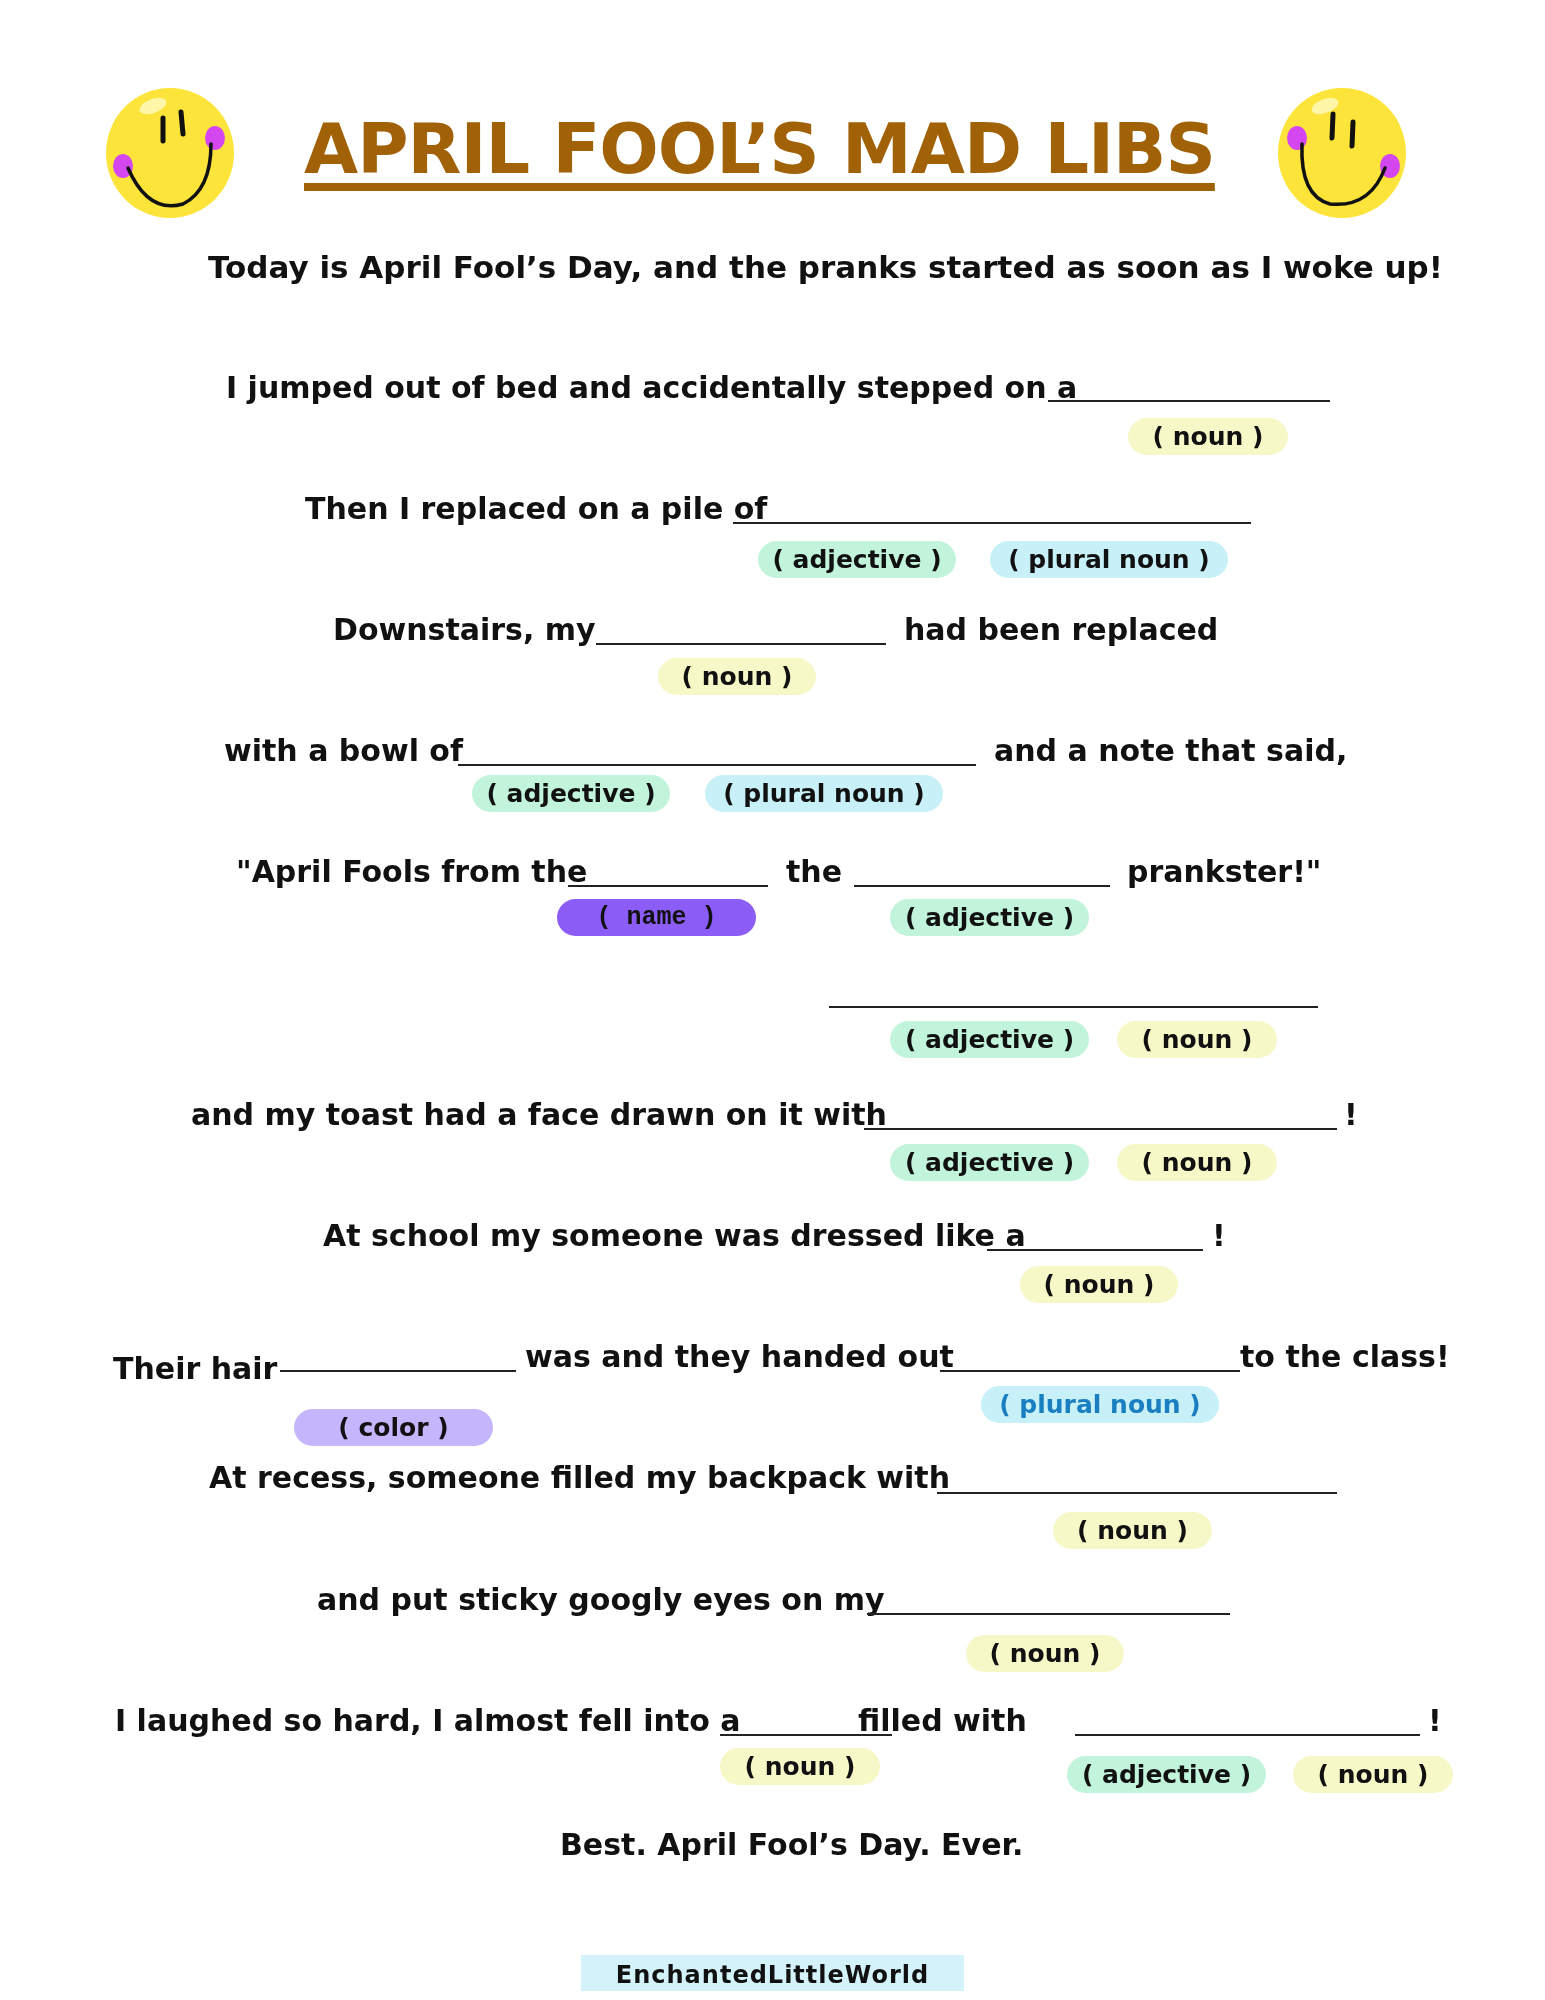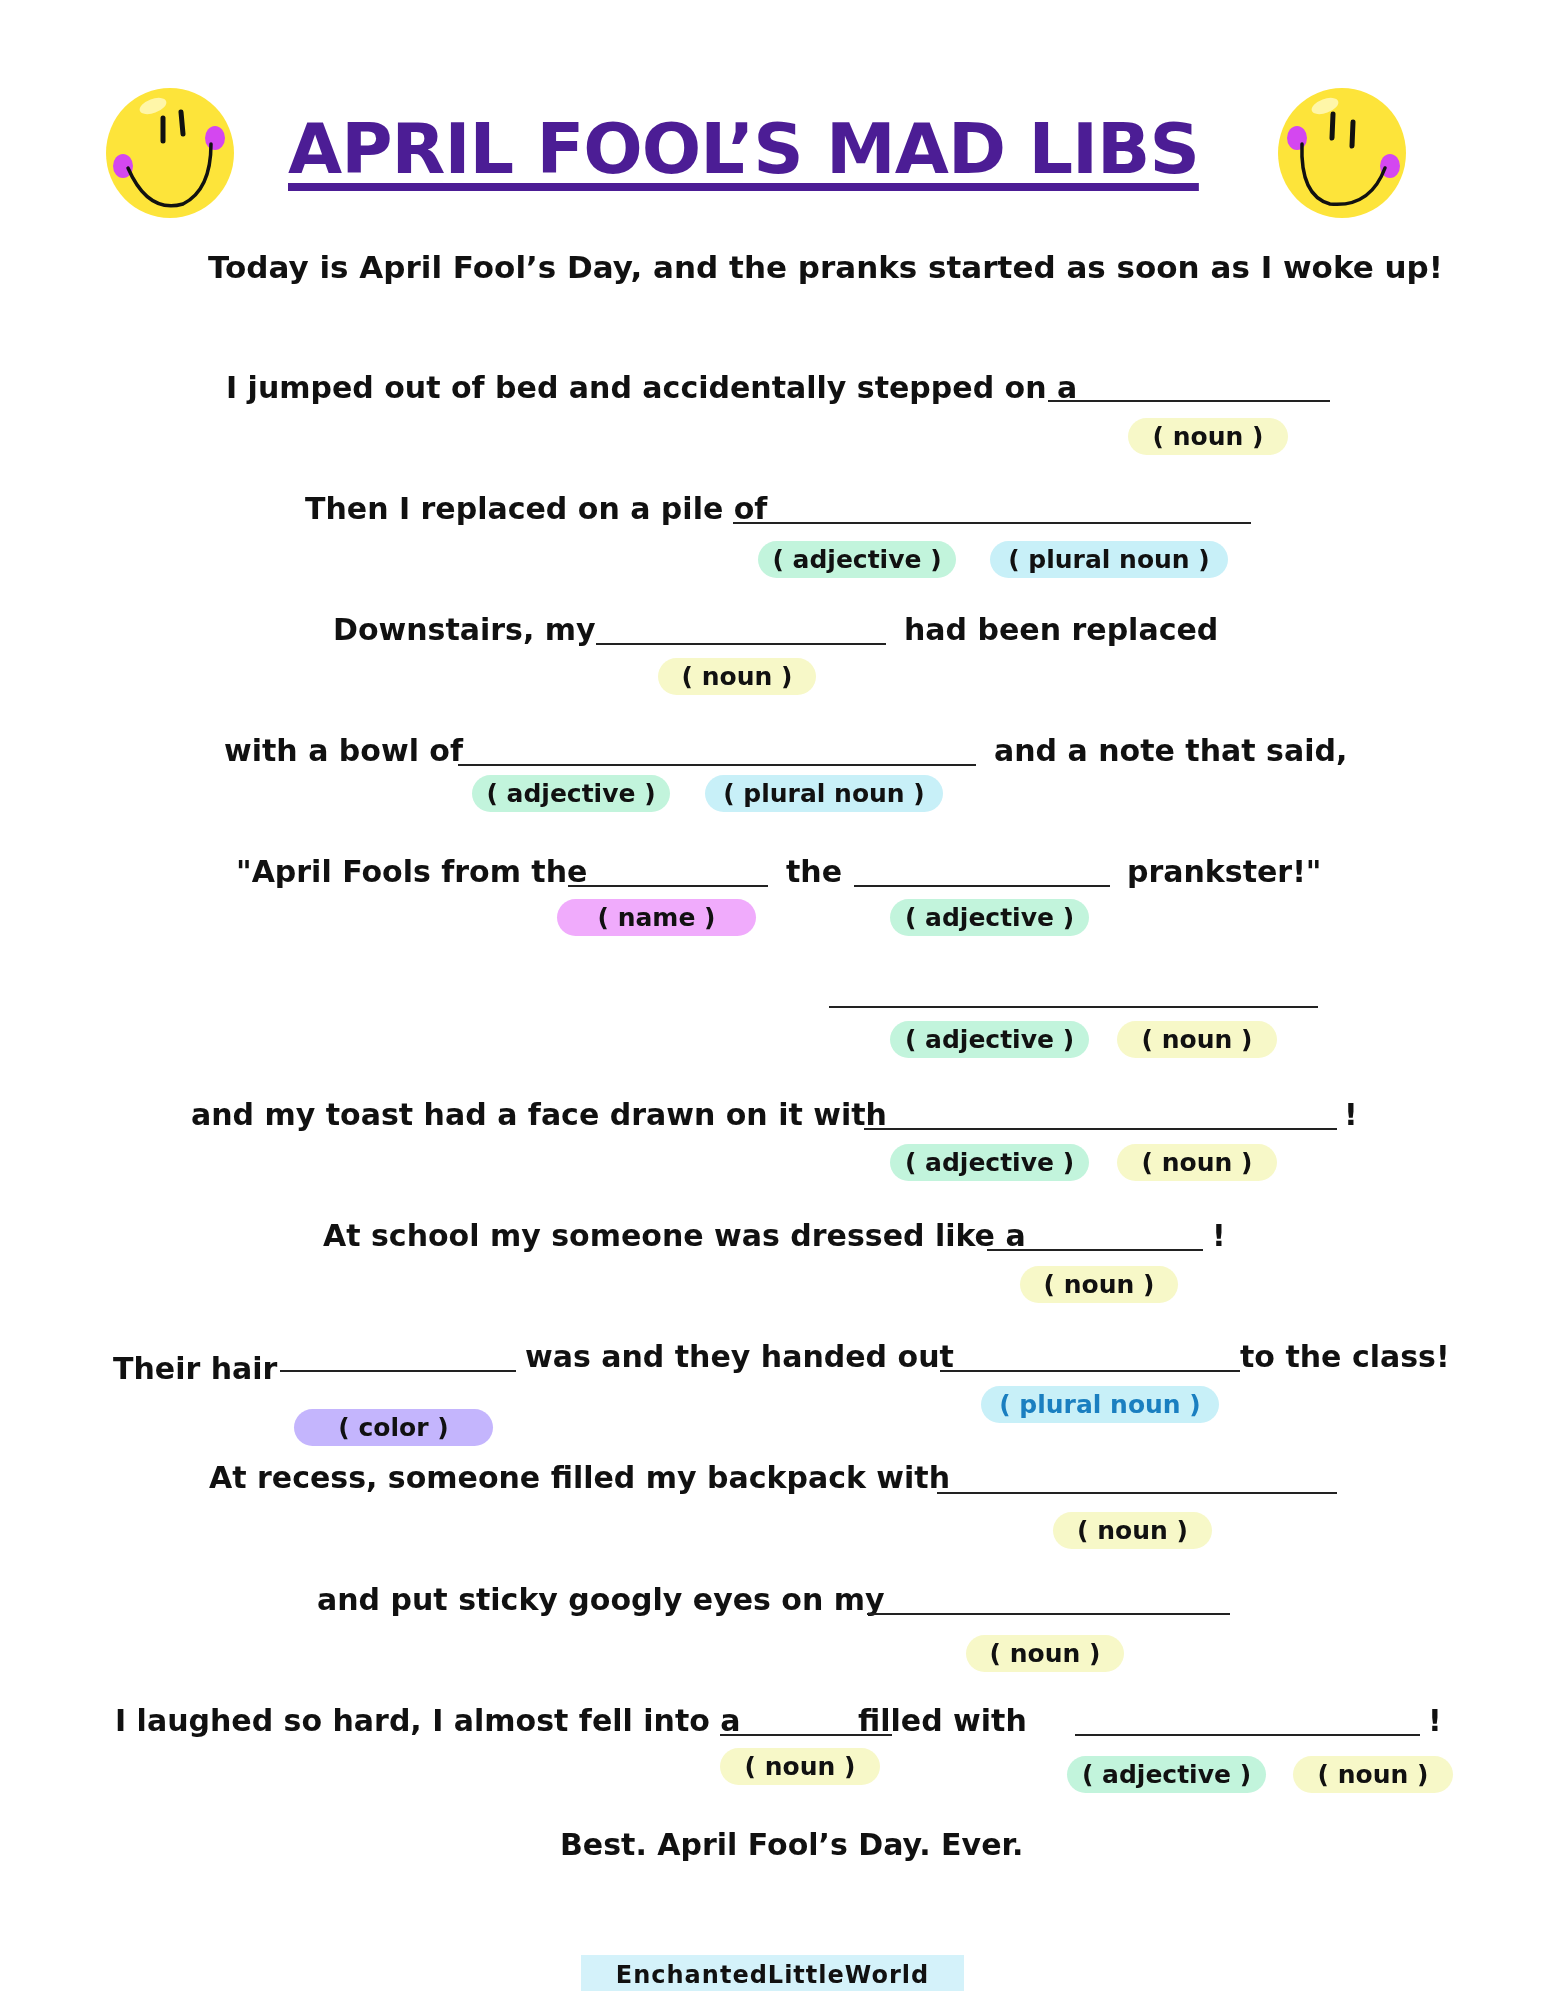--- a/index.html
+++ b/index.html
@@ -1,25 +1,25 @@
 <!DOCTYPE html>
 <html><head>
 <meta charset="utf-8">
 <style>
   body { margin:0; background:#fff; }
   .page { position:relative; width:1545px; height:2000px; background:#fff; font-family:"DejaVu Sans", sans-serif; color:#111; overflow:hidden; }
-  .title { position:absolute; left:288px; top:108px; width:905px; text-align:left; font-family:"DejaVu Sans", sans-serif; font-weight:bold; font-size:70px; letter-spacing:-1px; color:#4c1d95; text-decoration:underline; text-decoration-thickness:8px; text-underline-offset:10px; white-space:nowrap; }
+  .title { position:absolute; left:304px; top:108px; width:905px; text-align:left; font-family:"DejaVu Sans", sans-serif; font-weight:bold; font-size:70px; letter-spacing:-1px; color:#a16207; text-decoration:underline; text-decoration-thickness:8px; text-underline-offset:10px; white-space:nowrap; }
   .smiley { position:absolute; width:135px; height:135px; }
   .t { position:absolute; font-weight:bold; font-size:30px; white-space:nowrap; line-height:1; }
   .blank { position:absolute; height:0; border-bottom:2px solid #222; }
   .pill { position:absolute; height:37px; border-radius:19px; font-weight:bold; font-size:25px; text-align:center; line-height:37px; white-space:nowrap; }
   .noun { background:#f7f8c8; }
   .adj { background:#c2f4dc; }
   .plural { background:#c8f0f8; }
-  .name { background:#f0abfc; }
+  .name { background:#8b5cf6;font-family:Liberation Mono, monospace; }
   .color { background:#c4b5fd;margin-top:21px; }
   .footer-band { position:absolute; left:581px; top:1955px; width:383px; height:36px; background:#d4f2fa; text-align:center; font-weight:bold; font-size:24px; line-height:40px; letter-spacing:1px; }
 </style>
 </head>
 <body>
 
 <div class="page">
 
   <svg class="smiley" style="left:103px;top:86px;" viewBox="0 0 135 135">
     <ellipse cx="67" cy="67" rx="64" ry="65" fill="#fde43a"></ellipse>

